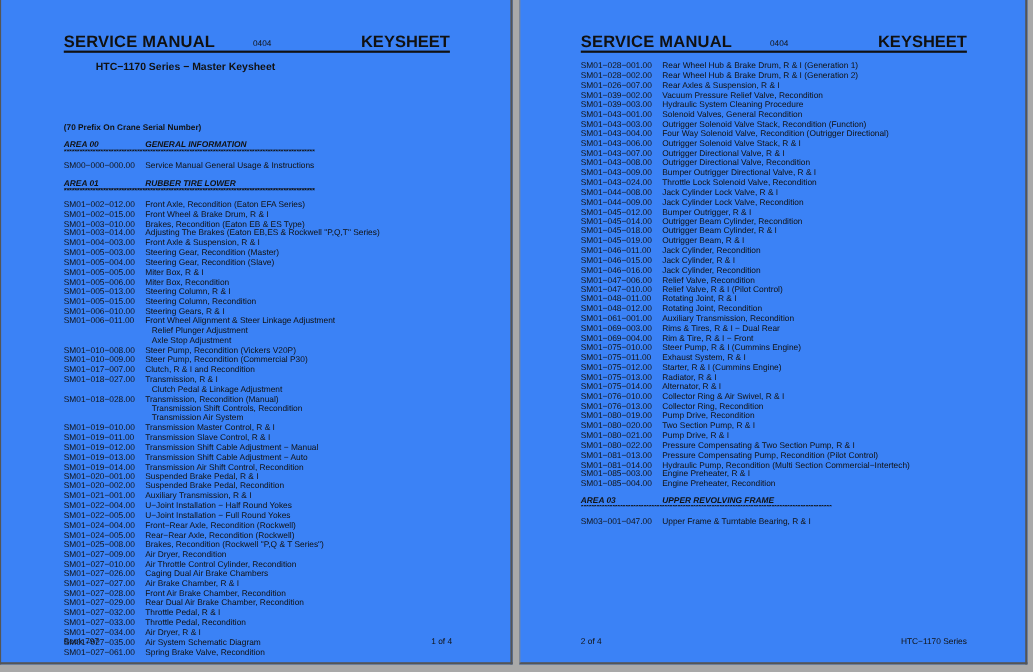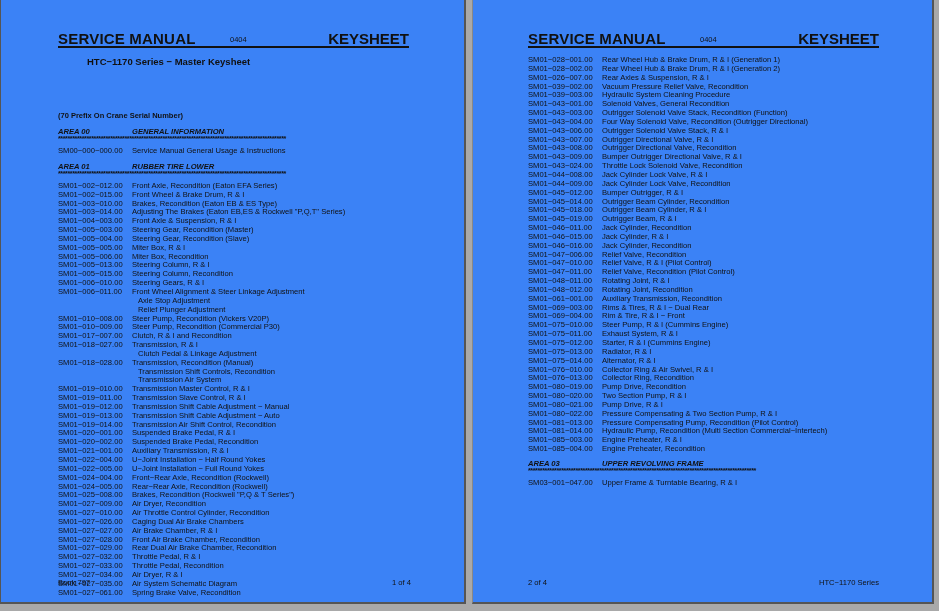--- a/index.html
+++ b/index.html
@@ -111,22 +111,22 @@
           <span class="desc">Steering Column, Recondition</span>
         </div>
         <div class="row">
           <span class="code">SM01−006−010.00</span>
           <span class="desc">Steering Gears, R &amp; I</span>
         </div>
         <div class="row">
           <span class="code">SM01−006−011.00</span>
           <span class="desc">Front Wheel Alignment &amp; Steer Linkage Adjustment</span>
         </div>
+        <div class="sub">Relief Plunger Adjustment</div>
         <div class="sub">Axle Stop Adjustment</div>
-        <div class="sub">Relief Plunger Adjustment</div>
         <div class="row">
           <span class="code">SM01−010−008.00</span>
           <span class="desc">Steer Pump, Recondition (Vickers V20P)</span>
         </div>
         <div class="row">
           <span class="code">SM01−010−009.00</span>
           <span class="desc">Steer Pump, Recondition (Commercial P30)</span>
         </div>
         <div class="row">
           <span class="code">SM01−017−007.00</span>
@@ -343,24 +343,20 @@
         </div>
         <div class="row">
           <span class="code">SM01−047−006.00</span>
           <span class="desc">Relief Valve, Recondition</span>
         </div>
         <div class="row">
           <span class="code">SM01−047−010.00</span>
           <span class="desc">Relief Valve, R &amp; I (Pilot Control)</span>
         </div>
         <div class="row">
-          <span class="code">SM01−047−011.00</span>
-          <span class="desc">Relief Valve, Recondition (Pilot Control)</span>
-        </div>
-        <div class="row">
           <span class="code">SM01−048−011.00</span>
           <span class="desc">Rotating Joint, R &amp; I</span>
         </div>
         <div class="row">
           <span class="code">SM01−048−012.00</span>
           <span class="desc">Rotating Joint, Recondition</span>
         </div>
         <div class="row">
           <span class="code">SM01−061−001.00</span>
           <span class="desc">Auxiliary Transmission, Recondition</span>

